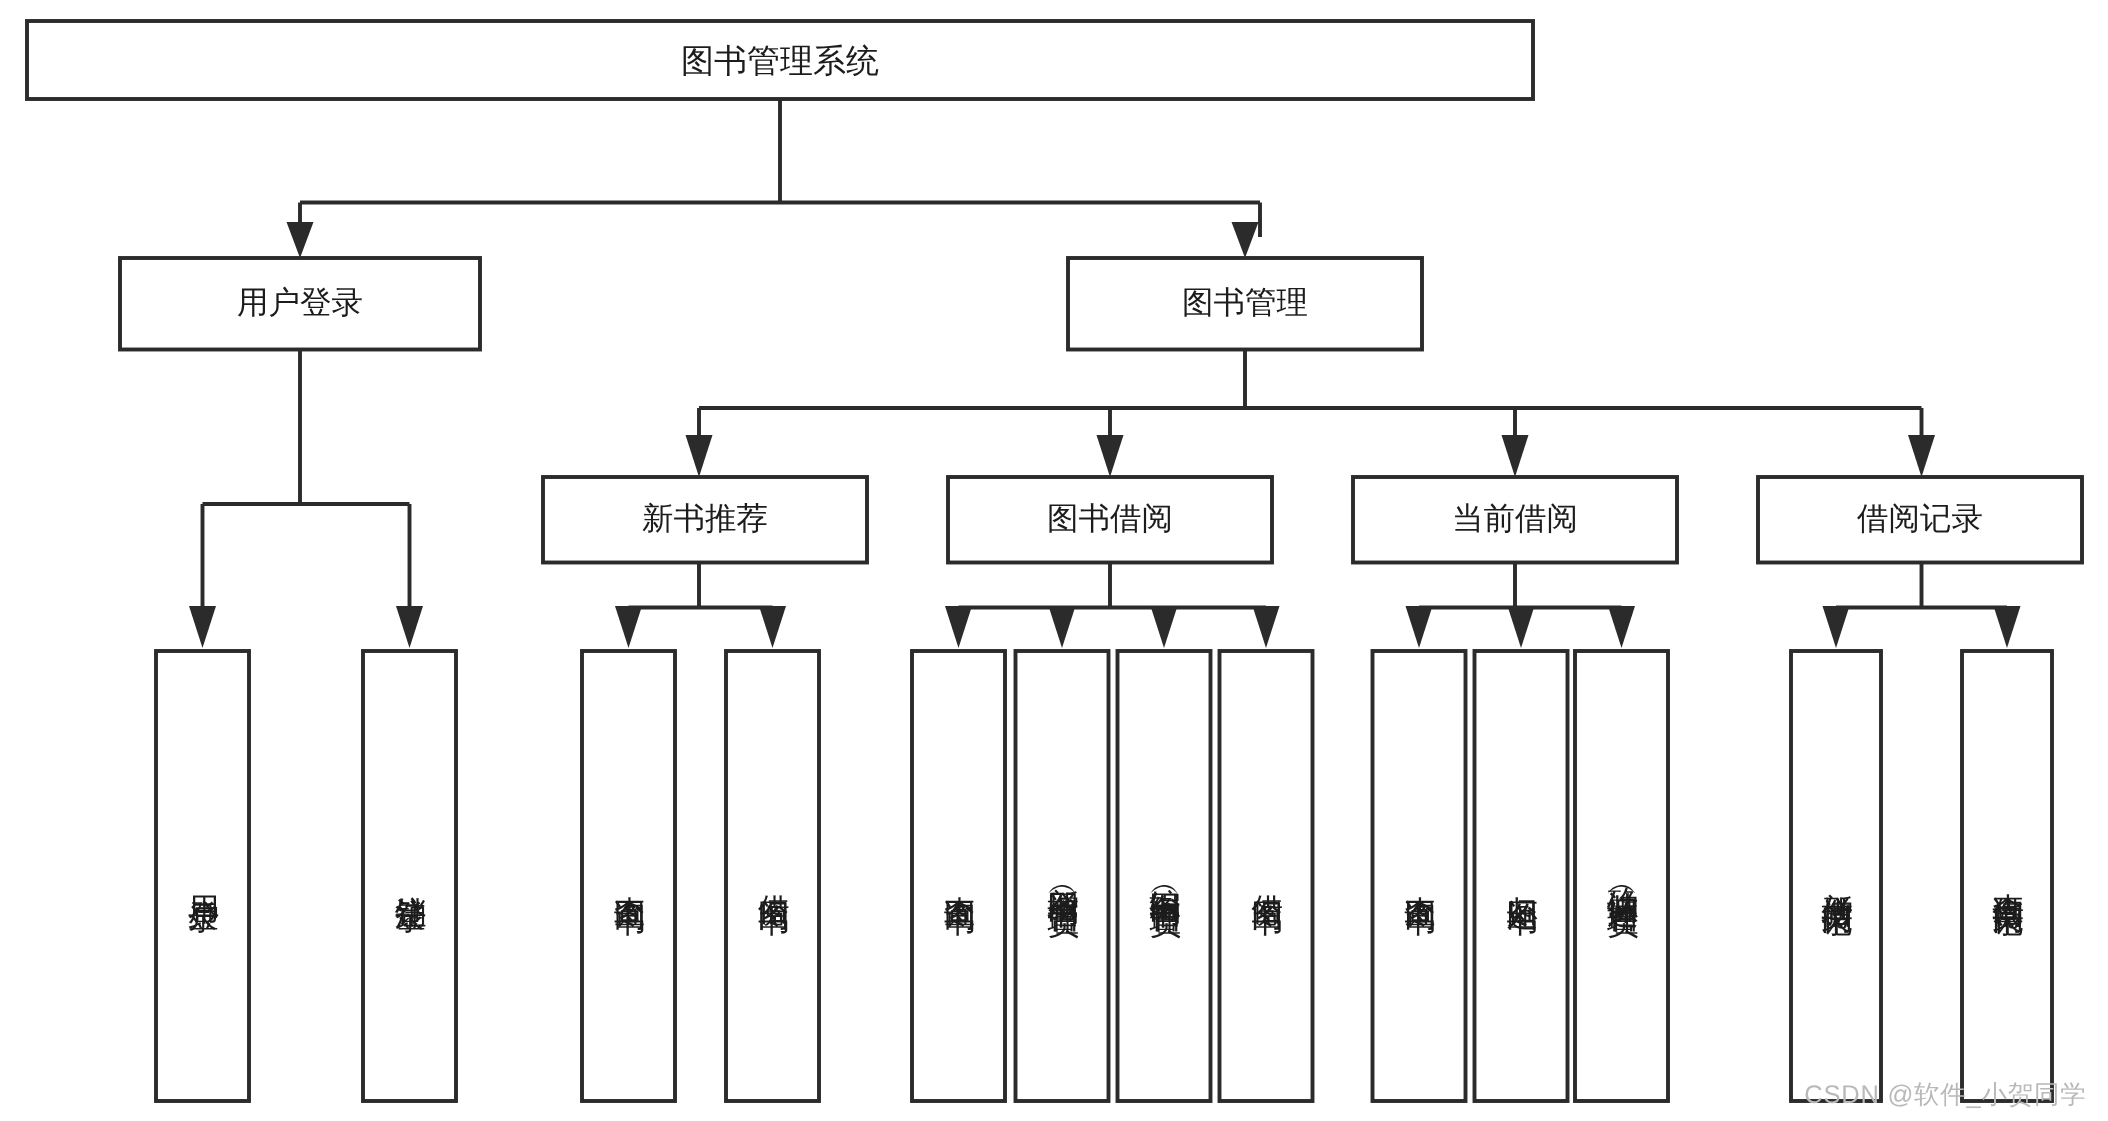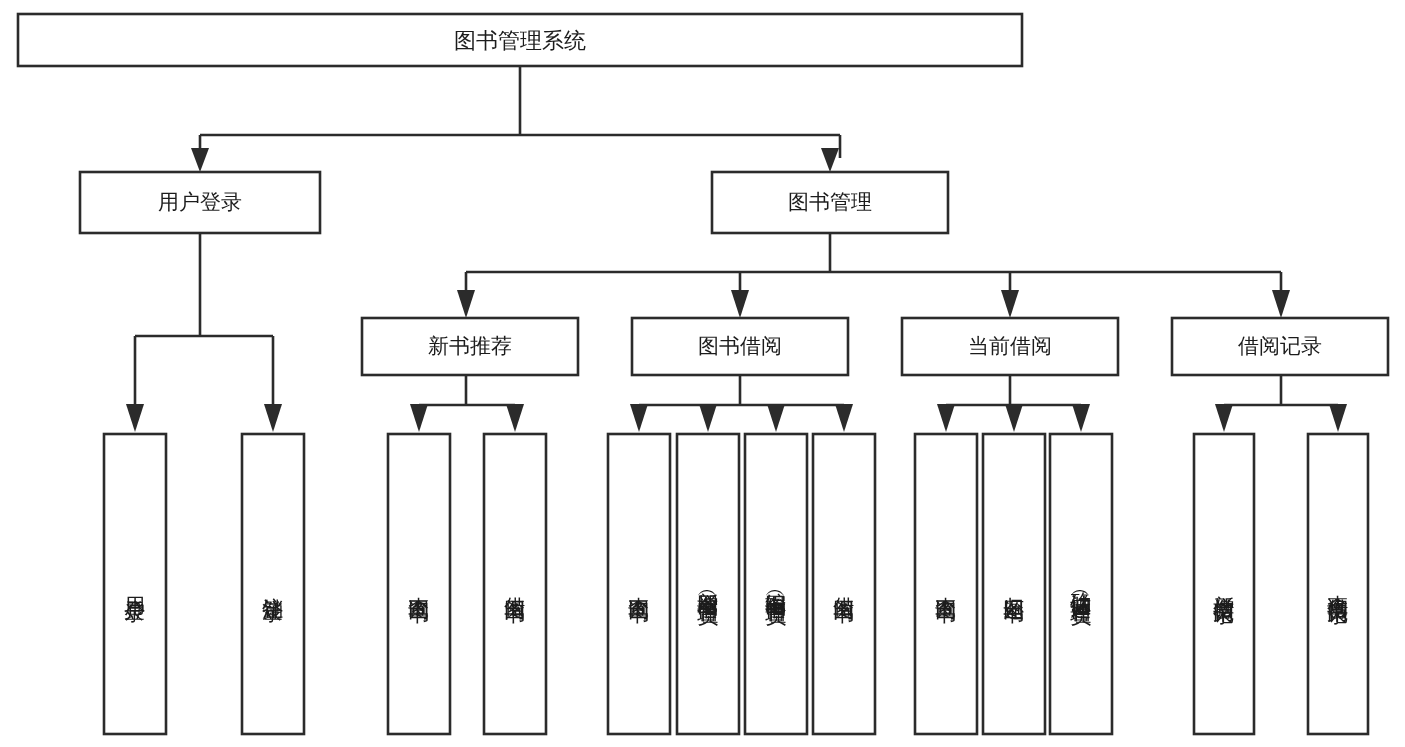--- a/index.html
+++ b/index.html
@@ -172,14 +172,15 @@
   <div class="vlabel" style="left:745px; top:434px; width:62px; height:300px;">编辑图书（管理员）</div>
   <div class="vlabel" style="left:813px; top:434px; width:62px; height:300px;">借阅图书</div>
 
   <div class="vlabel" style="left:915px; top:434px; width:62px; height:300px;">查询图书</div>
   <div class="vlabel" style="left:983px; top:434px; width:62px; height:300px;">归还图书</div>
   <div class="vlabel" style="left:1050px; top:434px; width:62px; height:300px;">确认归还（管理员）</div>
 
   <div class="vlabel" style="left:1194px; top:434px; width:60px; height:300px;">新增借阅记录</div>
   <div class="vlabel" style="left:1308px; top:434px; width:60px; height:300px;">查询借阅记录</div>
 
+  <div class="watermark">CSDN @软件_小贺同学</div>
 
 </div>
 
 </body></html>

